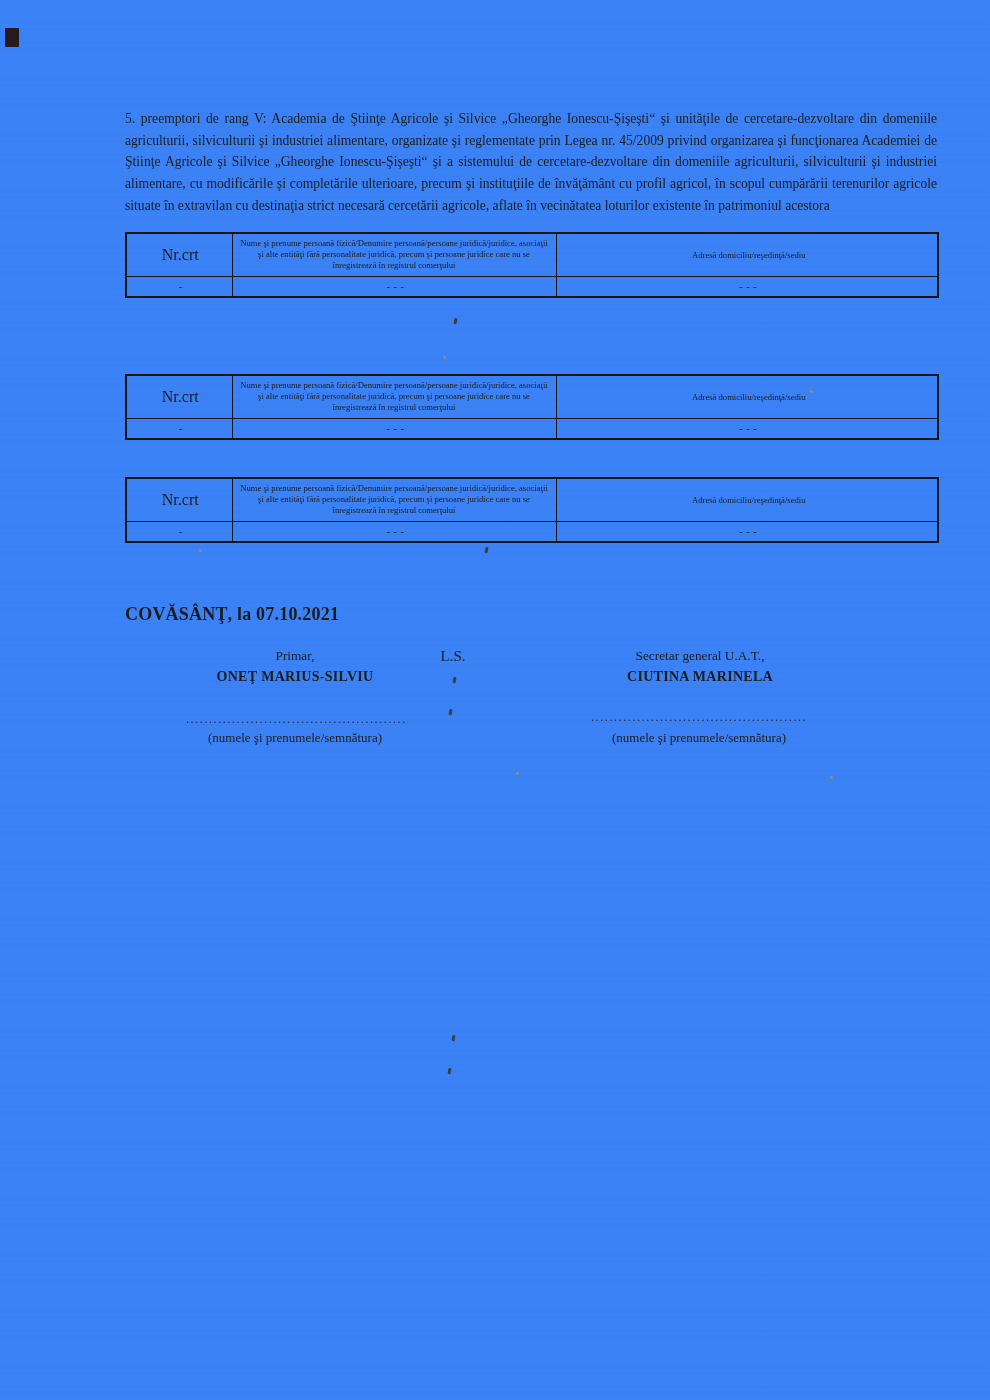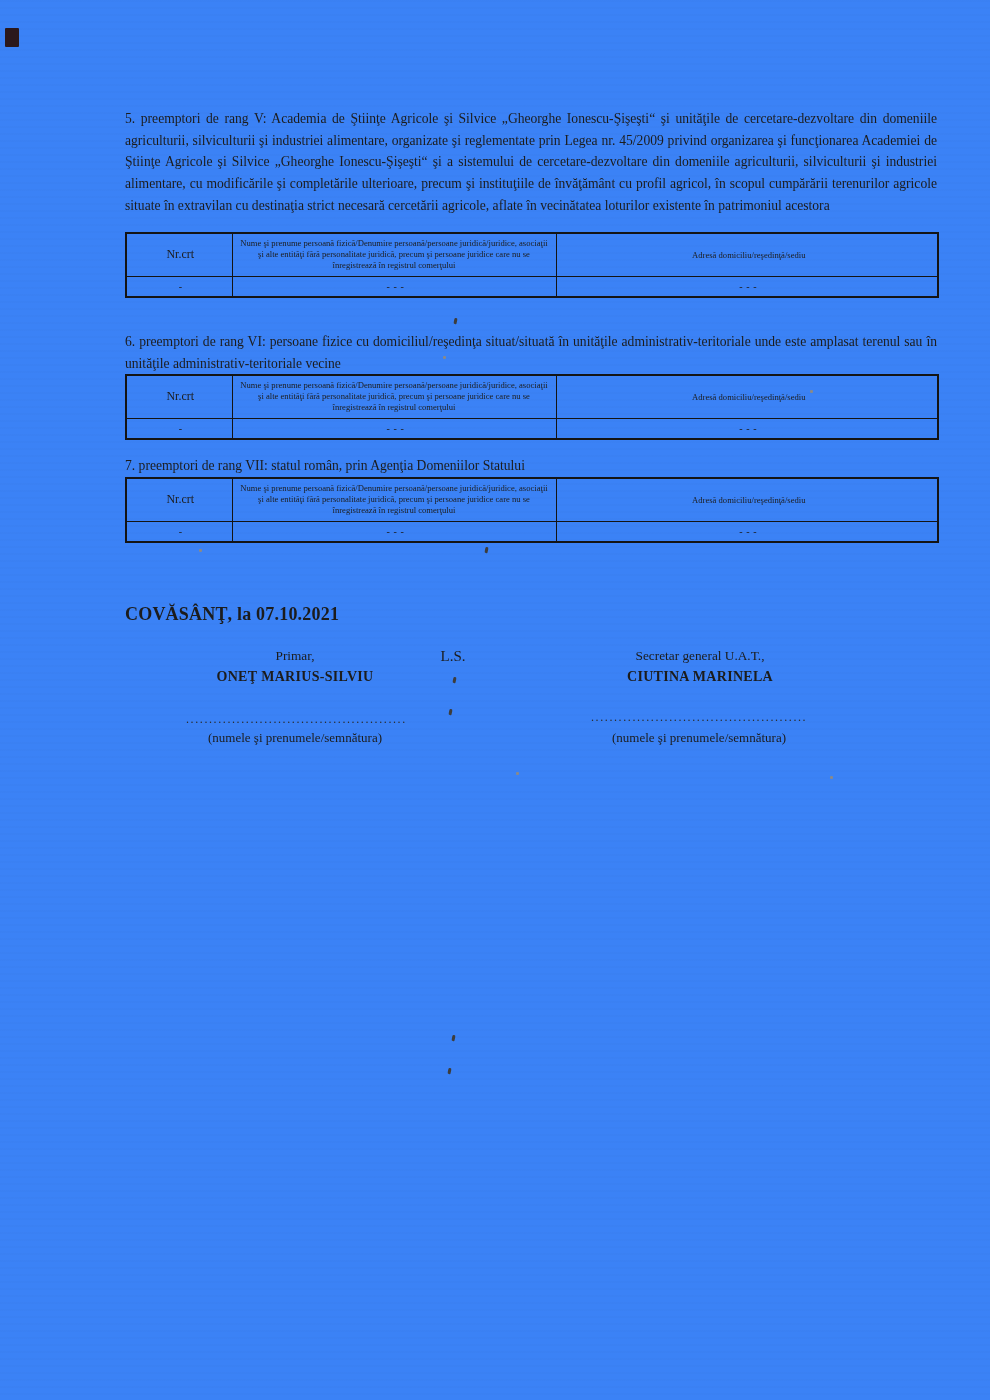--- a/index.html
+++ b/index.html
@@ -39,21 +39,21 @@
   table.ptable col.c1 { width: 106px; }
   table.ptable col.c2 { width: 324px; }
   table.ptable col.c3 { width: 382px; }
   table.ptable th, table.ptable td {
     border: 1.4px solid #141414;
     font-weight: normal; text-align: center;
     overflow: hidden;
   }
   tr.hrow { height: 43px; }
   tr.drow { height: 21px; }
-  th.th-nrcrt { font-size: 12px; padding: 0 4px 0 6px; vertical-align: middle; }
+  th.th-nrcrt { font-size: 16px; padding: 0 4px 0 6px; vertical-align: middle; }
   th.th-name  { font-size: 8.6px; line-height: 11.4px; text-align: justify; padding: 2px 7px 2px 7px; vertical-align: middle; }
   th.th-addr  { font-size: 8.6px; padding: 0 4px 0 8px; vertical-align: middle; }
   td.cell { font-size: 10px; padding: 0 4px 0 7px; vertical-align: middle; letter-spacing: 0.6px; }
 
   .place-date {
     position: absolute; left: 125px; top: 604px;
     font-size: 18px; font-weight: bold; letter-spacing: 0.2px;
   }
   .sig-role, .sig-name, .sig-seal, .sig-hint, .dotline { position: absolute; text-align: center; }
   .sig-role { top: 648px; font-size: 13.3px; }
@@ -101,21 +101,20 @@
       <th class="th-addr">Adresă domiciliu/reşedinţă/sediu</th>
     </tr>
     <tr class="drow">
       <td class="cell">-</td>
       <td class="cell">- - -</td>
       <td class="cell">- - -</td>
     </tr>
   </tbody>
     </table>
 
-  <p class="body-text" style="top:331px">6. preemptori de rang VI: persoane fizice cu domiciliul/reşedinţa situat/situată în unităţile administrativ-teritoriale unde este amplasat terenul sau în unităţile administrativ-teritoriale vecine</p>
 
   <table class="ptable" style="top:374px">
     <colgroup>
         <col class="c1">
         <col class="c2">
         <col class="c3">
       </colgroup>
     <tbody>
         <tr class="hrow">
       <th class="th-nrcrt">Nr.crt</th>
@@ -123,21 +122,20 @@
       <th class="th-addr">Adresă domiciliu/reşedinţă/sediu</th>
     </tr>
     <tr class="drow">
       <td class="cell">-</td>
       <td class="cell">- - -</td>
       <td class="cell">- - -</td>
     </tr>
   </tbody>
     </table>
 
-  <p class="body-text" style="top:455px">7. preemptori de rang VII: statul român, prin Agenţia Domeniilor Statului</p>
 
   <table class="ptable" style="top:477px">
     <colgroup>
         <col class="c1">
         <col class="c2">
         <col class="c3">
       </colgroup>
     <tbody>
         <tr class="hrow">
       <th class="th-nrcrt">Nr.crt</th>

